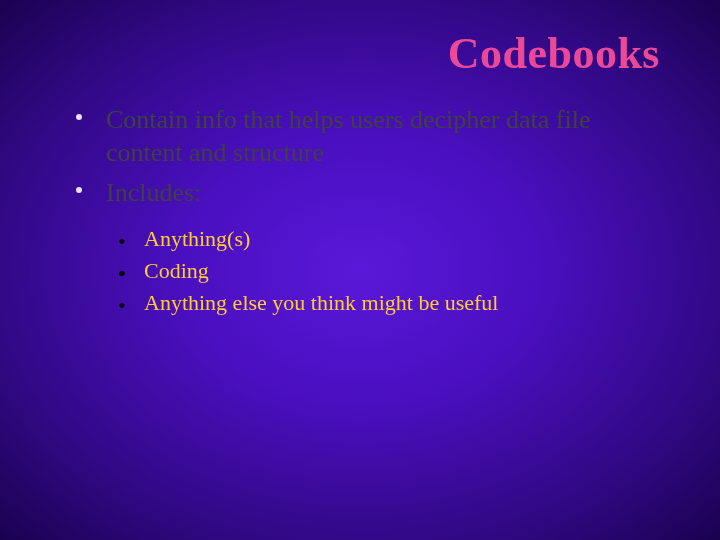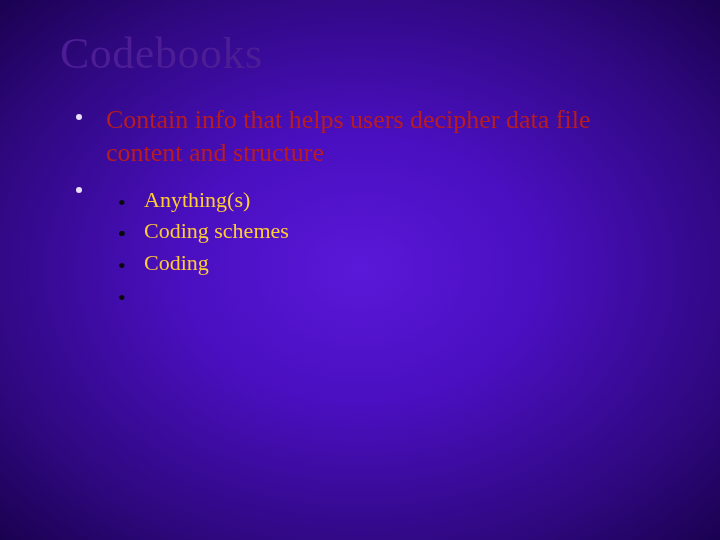--- a/index.html
+++ b/index.html
@@ -18,36 +18,36 @@
     font-family: Georgia, "Times New Roman", serif;
   }
   .slide {
     width: 720px;
     height: 540px;
     box-sizing: border-box;
     padding: 28px 60px 40px 60px;
     position: relative;
   }
   .title {
-    text-align: left;
-    font-weight: normal;
+    text-align: right;
+    font-weight: bold;
     font-size: 44px;
-    color: #4c1d95;
+    color: #ec4899;
     margin: 0 0 24px 0;
     letter-spacing: 0.5px;
   }
   .main-list {
     list-style: none;
     padding: 0;
     margin: 0 0 0 10px;
   }
   .main-list > li {
     position: relative;
     padding-left: 36px;
-    color: #b91c1c;
+    color: #404040;
     font-size: 26px;
     line-height: 1.28;
     margin-bottom: 6px;
   }
   .main-list > li .bullet {
     position: absolute;
     left: 6px;
     top: 11px;
     width: 6px;
     height: 6px;
@@ -80,39 +80,40 @@
 <div class="slide">
   <h1 class="title">Codebooks</h1>
 
   <ul class="main-list">
     <li>
       <span class="bullet"></span>
       <span>Contain info that helps users decipher data file content and structure</span>
     </li>
     <li>
       <span class="bullet"></span>
+      <span>Includes:</span>
     </li>
   </ul>
 
   <ul class="sub-list">
     <li>
       <span class="sub-bullet">•</span>
       <span>Anything(s)</span>
     </li>
     <li>
       <span class="sub-bullet">•</span>
     </li>
     <li>
       <span class="sub-bullet">•</span>
     </li>
     <li>
       <span class="sub-bullet">•</span>
-      <span>Coding schemes</span>
     </li>
     <li>
       <span class="sub-bullet">•</span>
       <span>Coding</span>
     </li>
     <li>
       <span class="sub-bullet">•</span>
+      <span>Anything else you think might be useful</span>
     </li>
   </ul>
 </div>
 
 </body></html>

